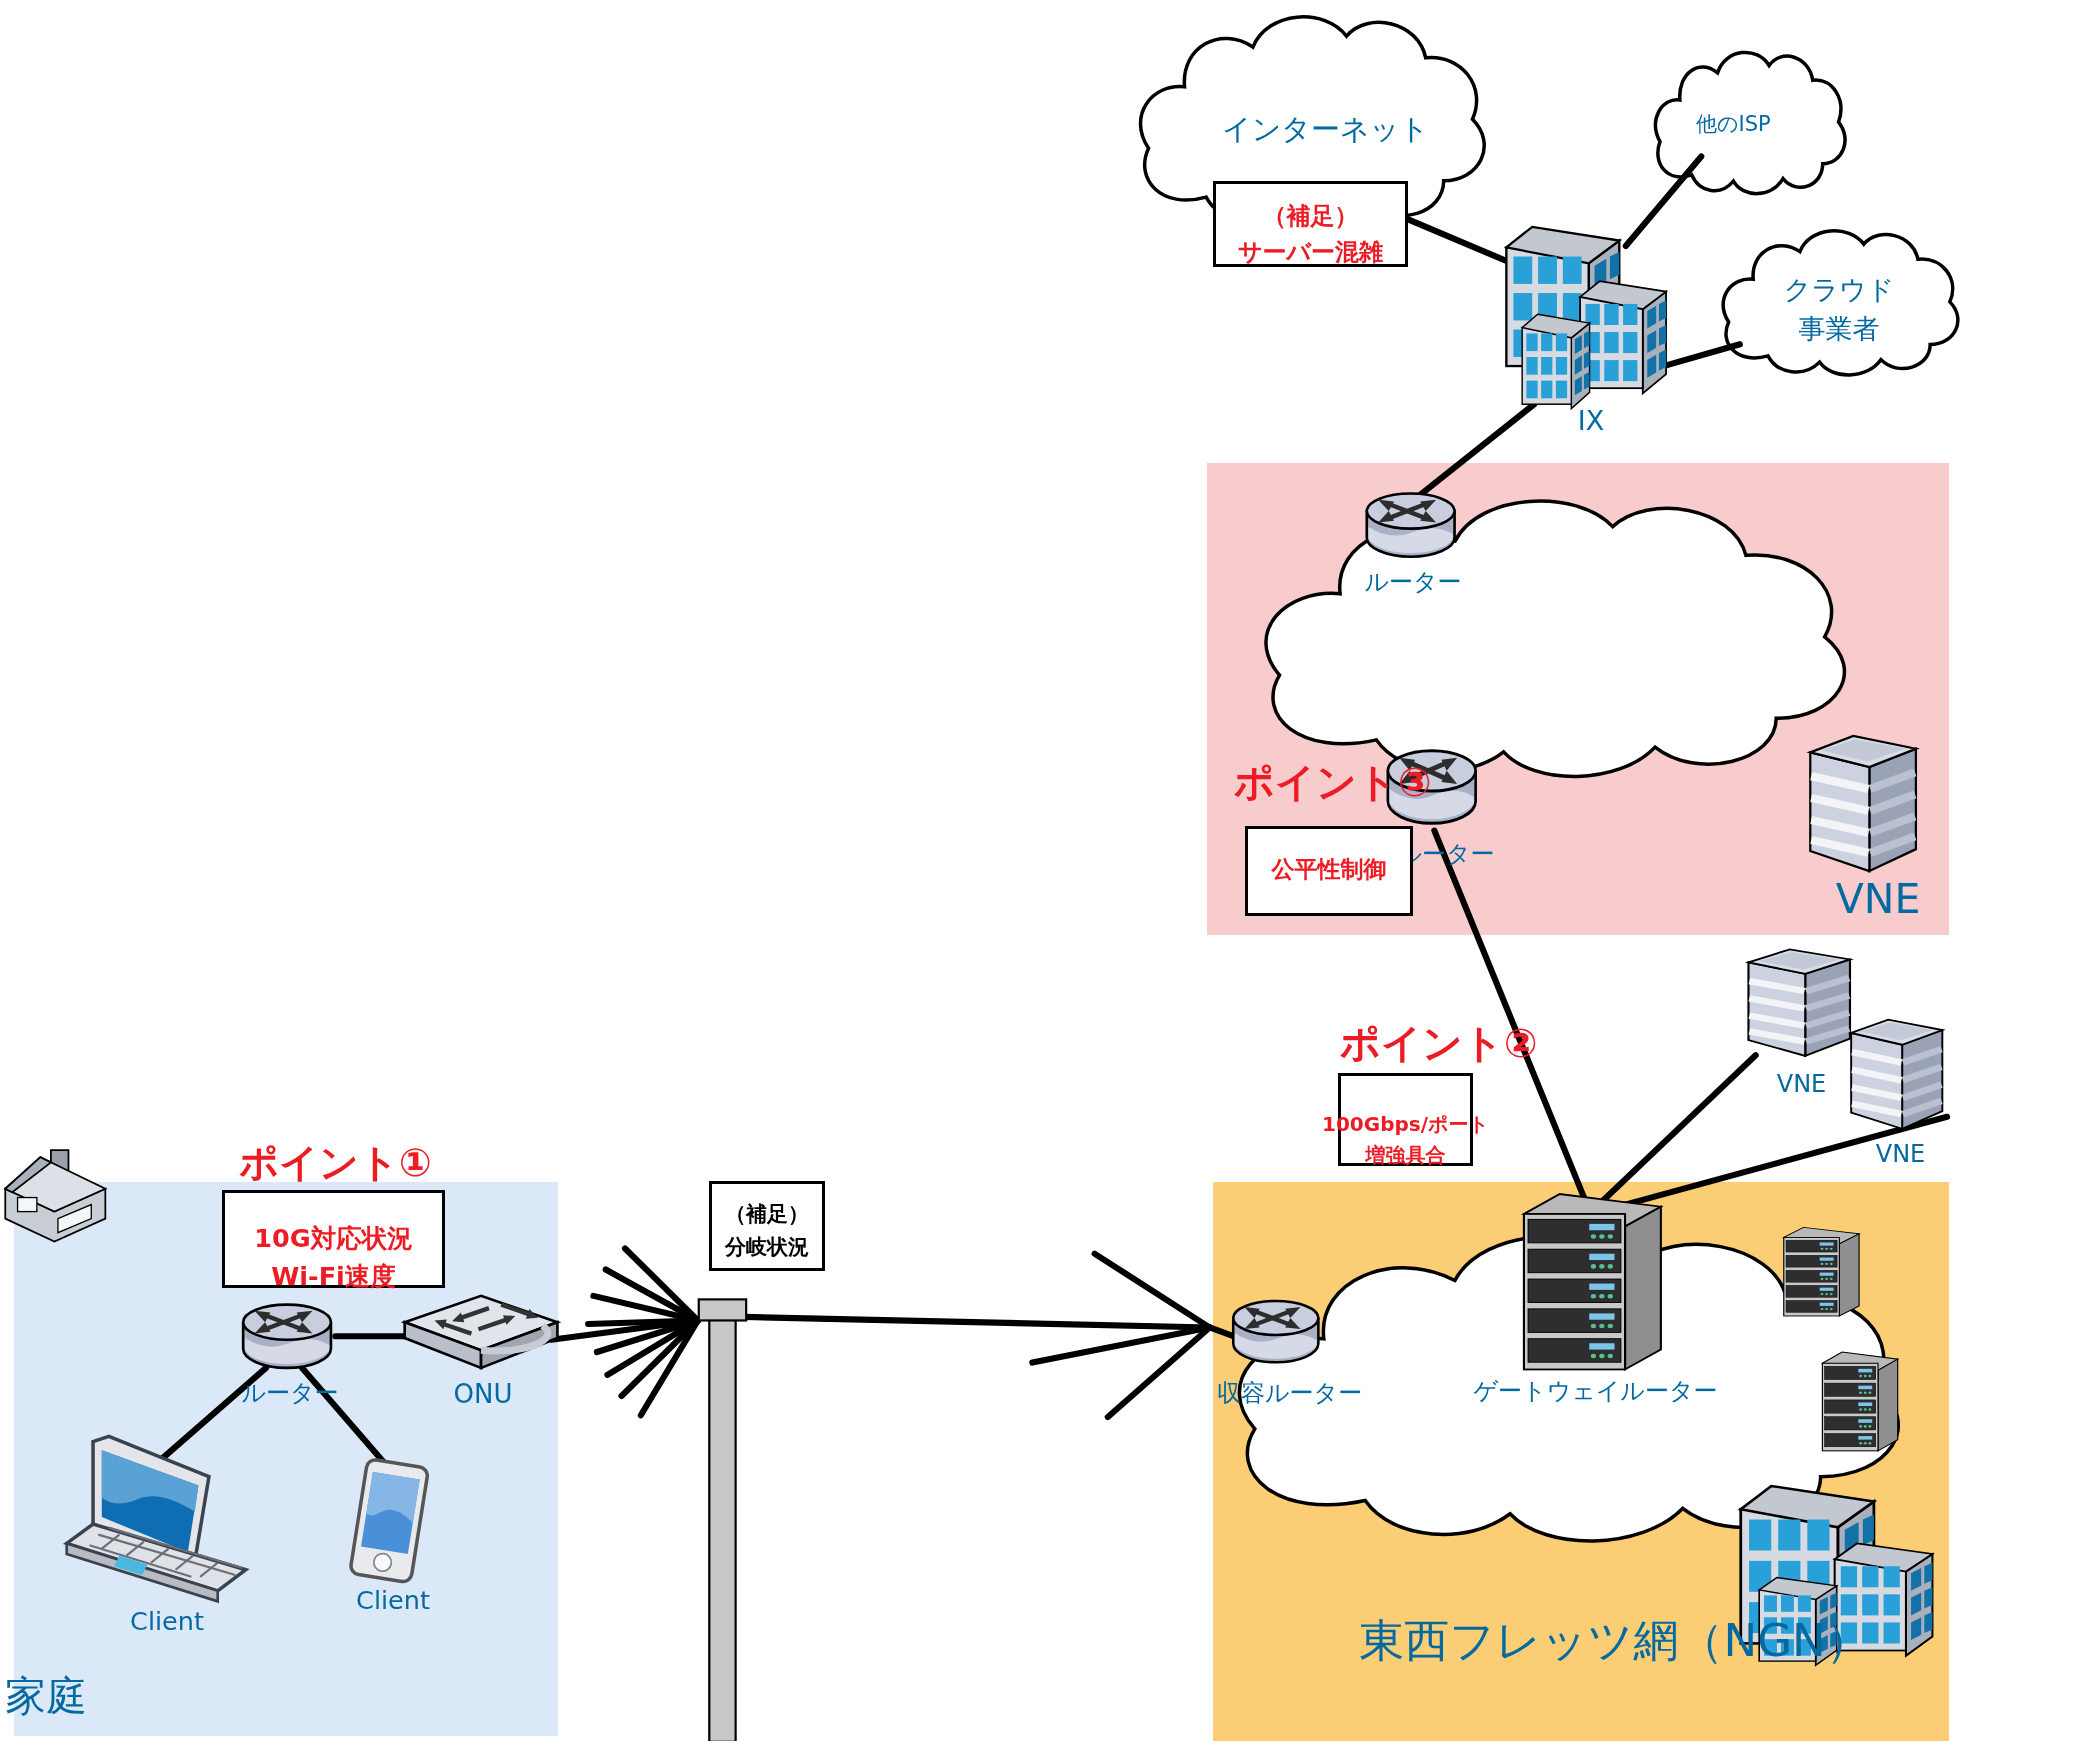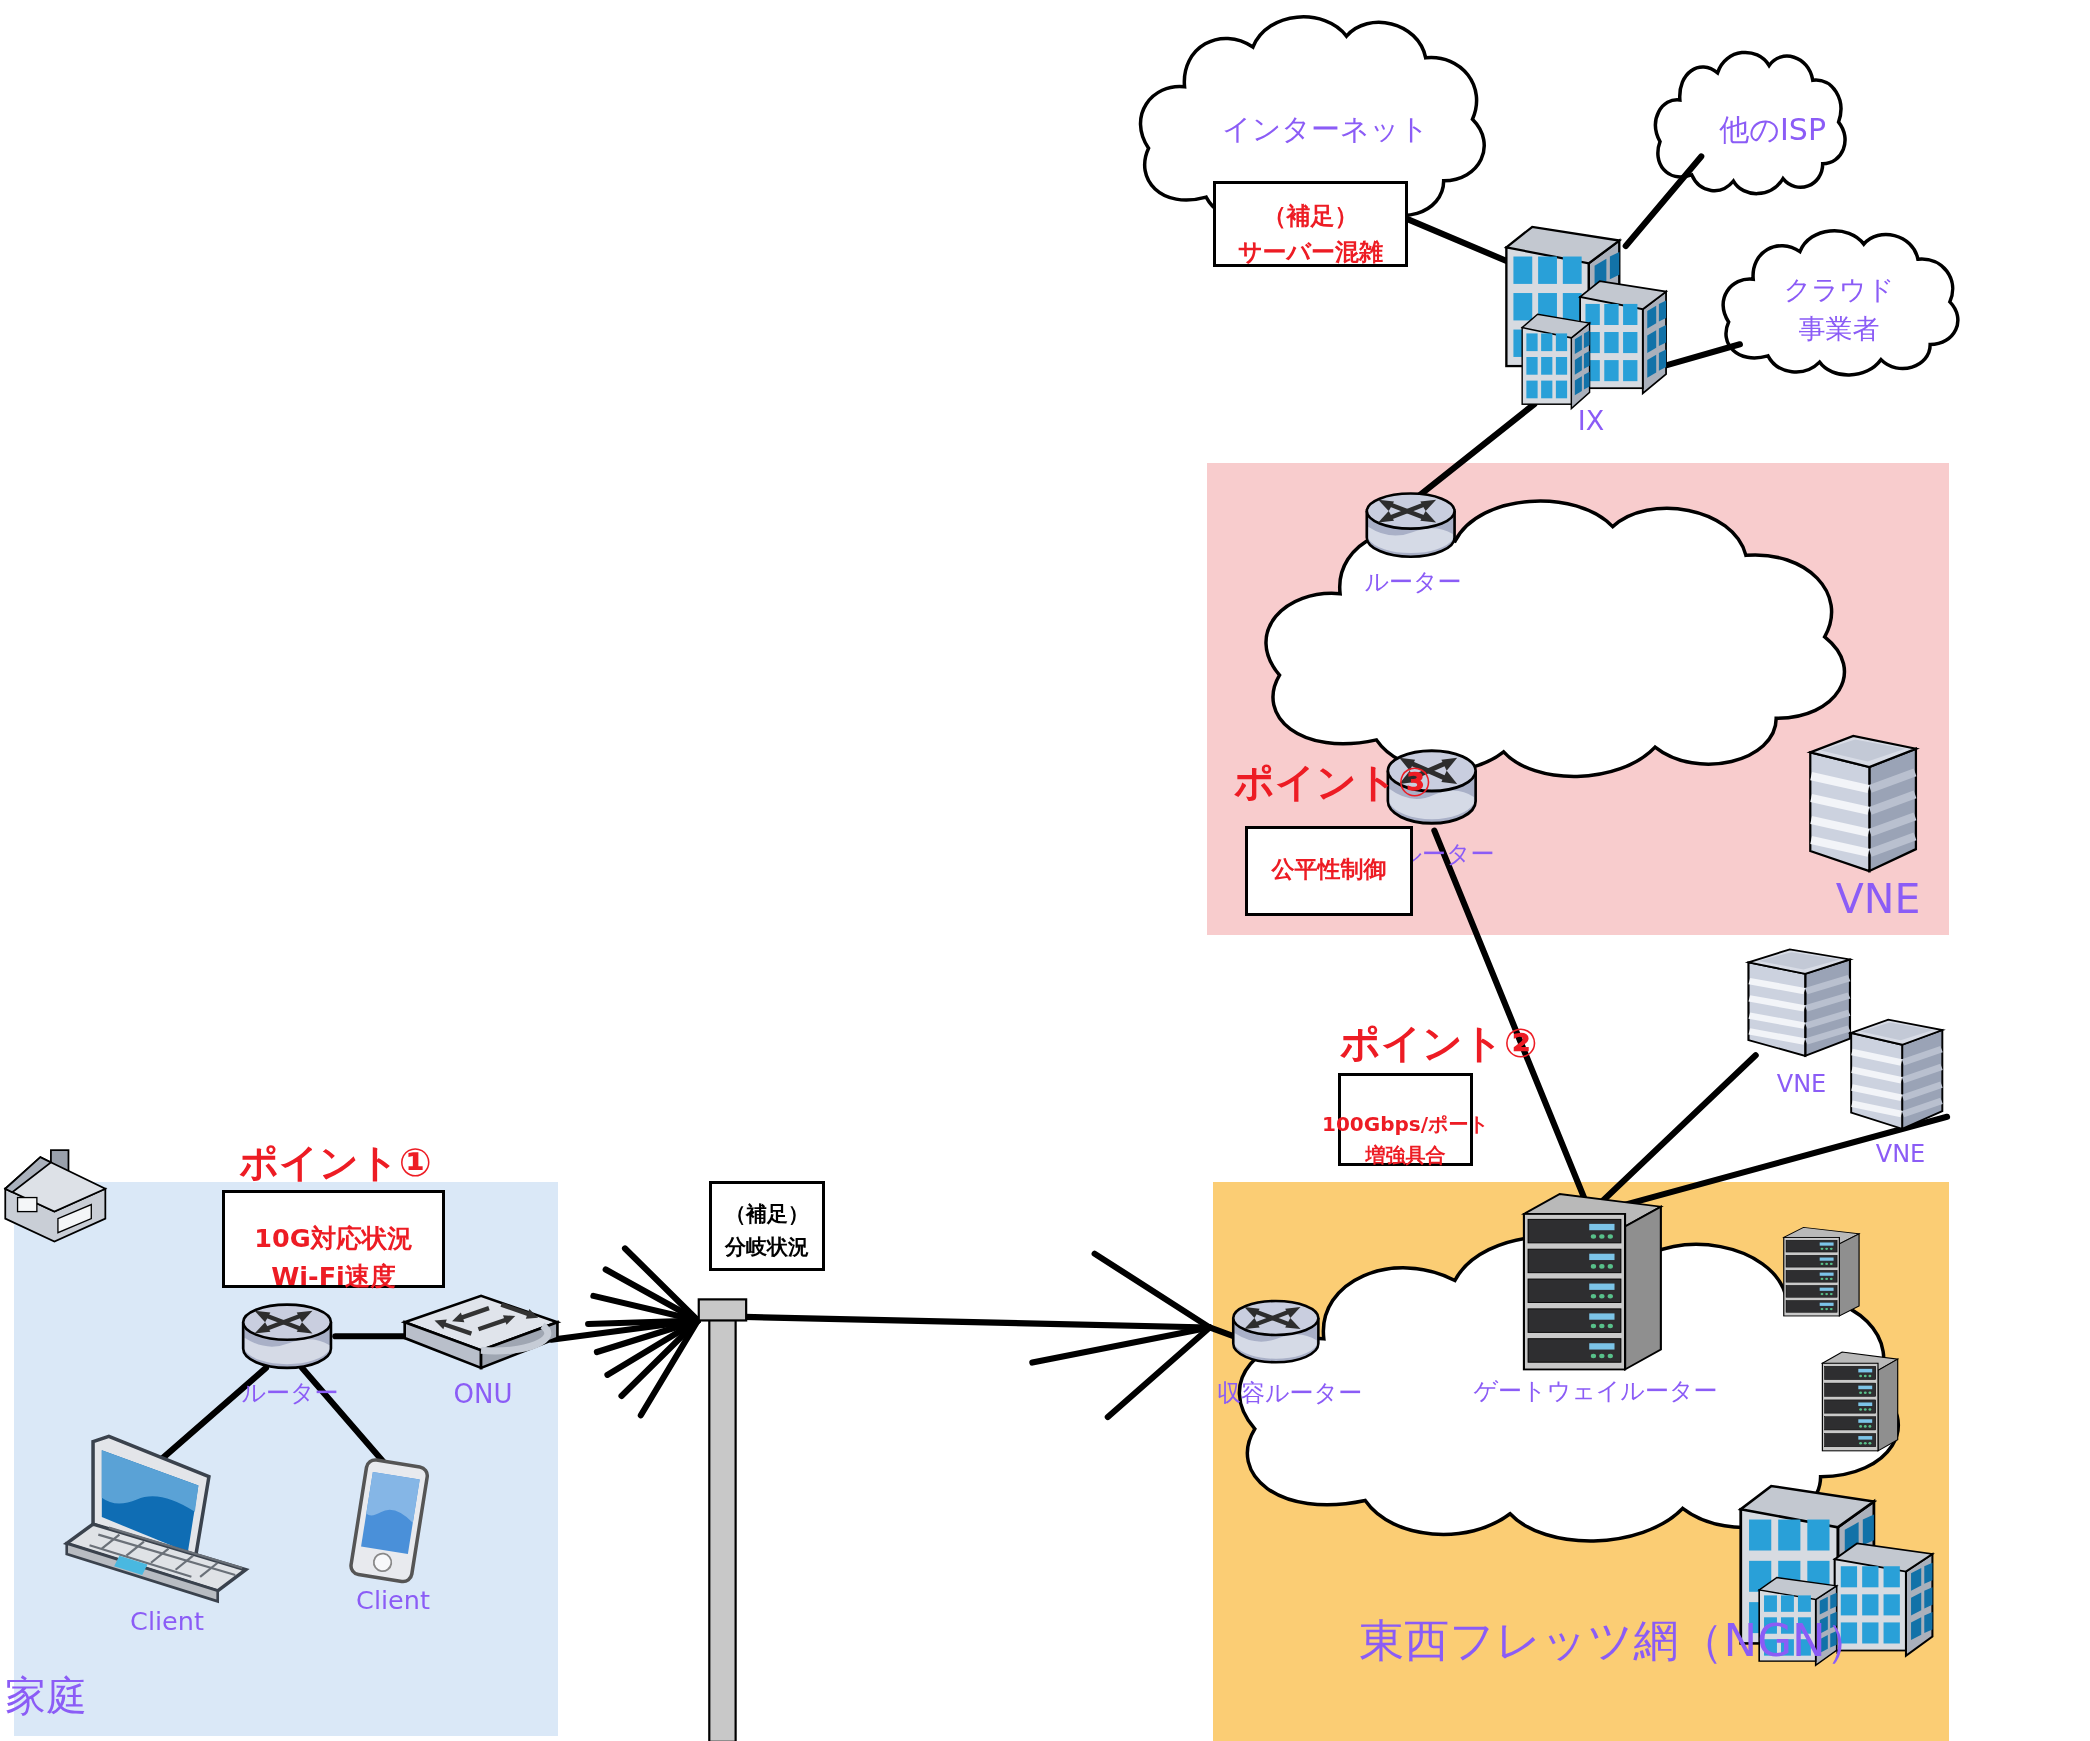--- a/index.html
+++ b/index.html
@@ -3,30 +3,30 @@
 <meta charset="utf-8">
 <style>
   html,body{margin:0;padding:0;background:#ffffff;}
   #canvas{position:relative;width:2091px;height:1742px;background:#ffffff;overflow:hidden;
           font-family:"DejaVu Sans","Liberation Sans",sans-serif;}
   .region{position:absolute;}
   #region-home{left:14px;top:1182px;width:544px;height:554px;background:#dae8f7;}
   #region-vne{left:1207px;top:463px;width:742px;height:472px;background:#f8cccd;}
   #region-ngn{left:1213px;top:1182px;width:736px;height:559px;background:#fbcd74;}
   #overlay{position:absolute;left:0;top:0;width:2091px;height:1742px;}
-  .lbl{position:absolute;color:#8b5cf6;line-height:1.25;white-space:nowrap;}
+  .lbl{position:absolute;color:#0369a1;line-height:1.25;white-space:nowrap;}
   .red{color:#ed1c24;font-weight:bold;}
   .notebox{position:absolute;background:#ffffff;border:3.5px solid #000;box-sizing:border-box;
            display:flex;flex-direction:column;align-items:center;justify-content:flex-start;}
   .notebox span{display:block;white-space:nowrap;}
   
   #title{left:369px;top:557px;width:413px;font-size:42px;font-weight:bold;text-align:center;}
   
   #lbl-internet{left:1194px;top:111px;width:263px;font-size:29px;text-align:center;}
-  #lbl-isp{left:1659px;top:111px;width:167px;font-size:30px;text-align:right;}
+  #lbl-isp{left:1696px;top:111px;width:167px;font-size:21px;text-align:left;}
   #lbl-provider{left:1747px;top:270px;width:184px;font-size:27px;text-align:center;line-height:1.45;}
   #lbl-ix{left:1563px;top:404px;width:56px;font-size:27px;text-align:center;}
   
   #lbl-router-top{left:1354px;top:567px;width:118px;font-size:24px;text-align:center;}
   #lbl-router-bottom{left:1387px;top:839px;width:118px;font-size:24px;text-align:center;}
   #lbl-p3{left:1234px;top:757px;font-size:40px;}
   #box-p3{left:1245px;top:826px;width:168px;height:90px;padding-top:24.6px;font-size:23px;}
   #lbl-vne-zone{left:1821px;top:874px;width:114px;font-size:41px;text-align:center;}
   
   #lbl-p2{left:1308px;top:1018px;font-size:40px;margin-left:32px;}

